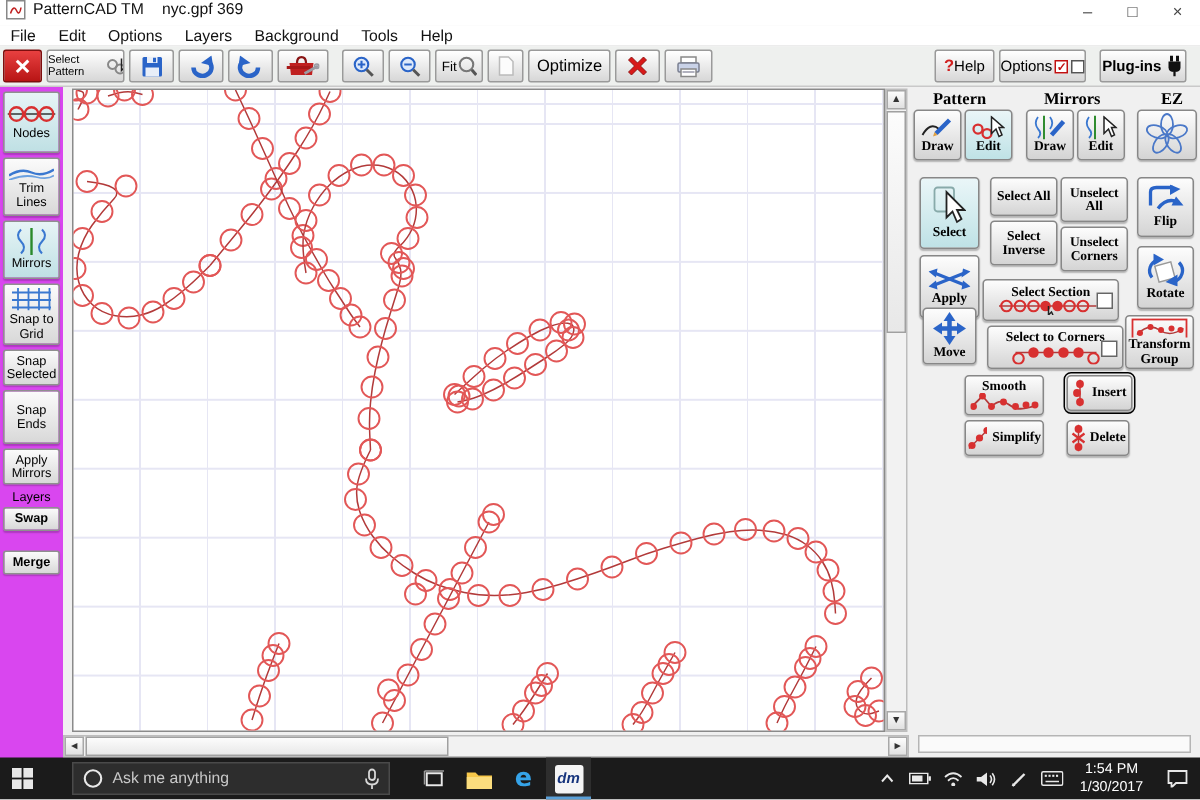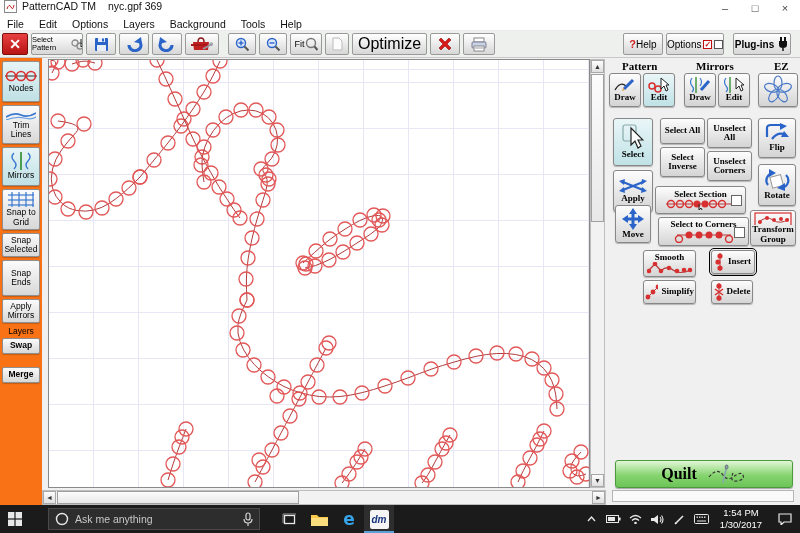--- a/index.html
+++ b/index.html
@@ -11,32 +11,32 @@
   .appicon svg{position:absolute;left:0;top:0;}
   .t-app{margin-right:12px;}
   .t-doc{}
   .wincontrols{margin-left:auto;display:flex;align-items:center;height:100%;}
   .winbtn{width:30px;text-align:center;font-size:11px;color:#444;line-height:17px;}
   
   .menubar{height:13px;background:#ffffff;display:flex;align-items:center;gap:15px;padding-left:7px;font-size:10.5px;color:#111;border-bottom:1px solid #ececec;}
   
   .toolbar{height:26px;background:#eef0ee;border-bottom:1px solid #c9c9c9;display:flex;align-items:center;padding:0 2px;}
   .tbtn{height:22px;background:linear-gradient(180deg,#ffffff,#d7d7d7);border:1px solid #9a9a9a;border-radius:2px;display:flex;align-items:center;justify-content:center;margin-right:3px;box-sizing:border-box;font-size:9px;color:#000;}
-  .tbtn.txt{font-size:16px;padding:0 5px;}
+  .tbtn.txt{font-size:11px;padding:0 5px;}
   .tbtn.red{background:linear-gradient(180deg,#e84040,#b81515);border-color:#7d0e0e;color:#fff;font-weight:bold;font-size:14px;width:26px;}
   .sp-lbl{font-size:7.5px;line-height:1.05;text-align:left;margin-right:2px;}
   .gap6{width:6px;}
   .rightgrp{margin-left:auto;display:flex;align-items:center;margin-right:4px;}
   .chk{width:9px;height:9px;box-sizing:border-box;display:inline-block;margin-left:2px;background:#fff;}
   .chk.checked{border:1px solid #c01010;color:#c01010;font-size:8px;line-height:7px;font-weight:bold;text-align:center;}
   .chk.empty{border:1px solid #555;}
   
   .main{display:flex;height:449px;}
   
-  .sidebar{width:42px;background:#f97316;box-sizing:border-box;padding-top:1px;flex:none;}
+  .sidebar{width:42px;background:#d946ef;box-sizing:border-box;padding-top:1px;flex:none;}
   .sbtn{margin:2px 2px 3px 2px;background:linear-gradient(180deg,#fbfbfb,#d8d8d8);border:1px solid #8f8f8f;border-radius:2px;box-shadow:0 1px 1px rgba(0,0,0,.2);font-size:8.5px;text-align:center;color:#000;display:flex;flex-direction:column;align-items:center;justify-content:center;line-height:1.1;box-sizing:border-box;}
   .sbtn.sel{background:linear-gradient(180deg,#e7f4f6,#bfe0e4);}
   .sbtn svg{margin-bottom:1px;}
   .slbl{font-size:8.5px;text-align:center;margin:2px 0 1px 0;}
   
   .center{position:relative;width:566px;flex:none;background:#f0f0f0;}
   .canvas{position:absolute;left:6px;top:1px;width:540px;height:427px;background:#ffffff;border:1px solid #8a8a8a;box-sizing:content-box;
     background-image:
       repeating-linear-gradient(to right, #e6e6f4 0 1px, transparent 1px 45px),
       repeating-linear-gradient(to bottom, #e6e6f4 0 1px, transparent 1px 46px);
@@ -645,28 +645,20 @@
             <line x1="5" y1="0" x2="5" y2="18" stroke="#b23a3a" stroke-width="1"></line>
             <g fill="#d83030">
               <circle cx="5" cy="3" r="2.6"></circle>
               <circle cx="5" cy="15" r="2.6"></circle>
             </g>
             <path d="M1,6 L9,12 M9,6 L1,12" stroke="#d83030" stroke-width="1.5"></path>
           </svg>
         <span>Delete</span>
       </div>
 
-      <div class="quilt">
-        <span>Quilt</span>
-        <svg width="40" height="22">
-            <path d="M2,14 Q10,4 16,12 Q20,18 26,14 Q34,8 36,12 Q38,17 30,18 Q22,19 26,10" fill="none" stroke="#333" stroke-width="1.2" stroke-dasharray="3,2"></path>
-            <line x1="20" y1="2" x2="16" y2="20" stroke="#8aa" stroke-width="1.8"></line>
-            <ellipse cx="19.6" cy="4" rx="1.4" ry="2" fill="none" stroke="#667" stroke-width="1"></ellipse>
-          </svg>
-      </div>
       <div class="statusbar"></div>
     </div>
   </div>
 </div>
 
 <div class="taskbar">
   <div class="startbtn">
     <svg width="14" height="14">
         <g fill="#e8e8e8">
           <rect x="0" y="0" width="6.4" height="6.4"></rect>

